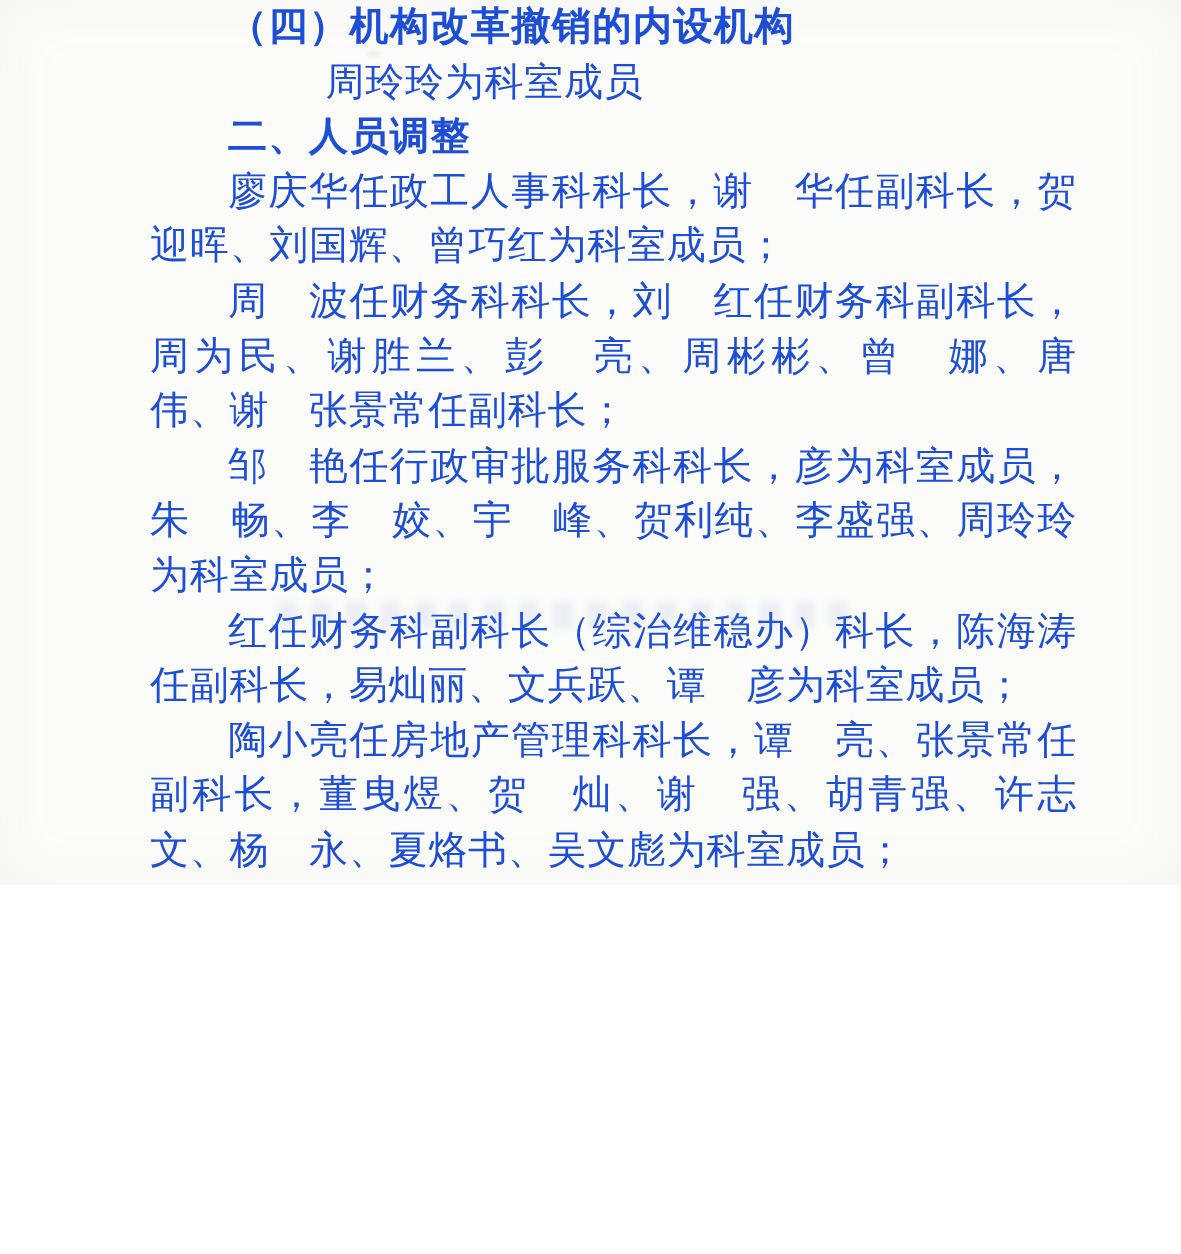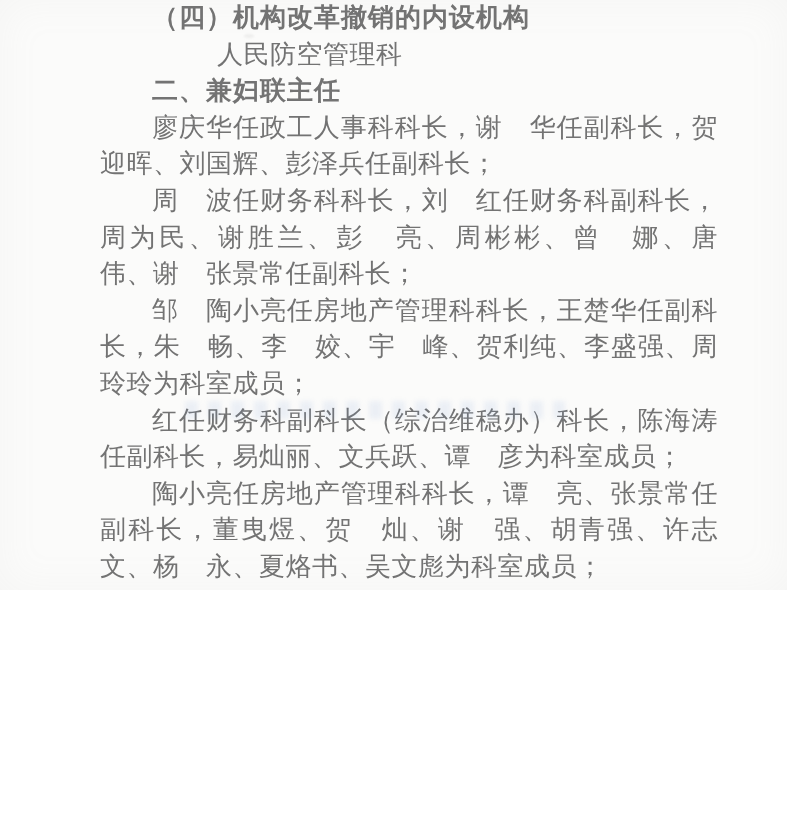--- a/index.html
+++ b/index.html
@@ -8,21 +8,21 @@
     background: #ffffff;
   }
   .page {
     position: relative;
     width: 787px;
     height: 590px;
     margin: 0;
     background: #fbfbfa;
     overflow: hidden;
     font-family: "Liberation Serif", "DejaVu Serif", serif;
-    color: #737373;
+    color: #1d4ed8;
     box-shadow: inset 0 0 40px rgba(180,180,180,0.08);
   }
   .content {
     position: absolute;
     left: 100px;
     top: 0px;
     width: 618px;
     font-size: 26px;
     line-height: 36.6px;
     letter-spacing: 0.5px;
@@ -74,30 +74,30 @@
 </style>
 </head>
 <body>
 
 <div class="page">
 
   <div class="content">
 
     <h1 class="section-heading">（四）机构改革撤销的内设机构</h1>
 
-    <p class="sub-item">人民防空管理科</p>
+    <p class="sub-item">周玲玲为科室成员</p>
 
-    <h2 class="section-heading">二、兼妇联主任</h2>
+    <h2 class="section-heading">二、人员调整</h2>
 
 
-    <p class="body-para">廖庆华任政工人事科科长，谢　华任副科长，贺迎晖、刘国辉、彭泽兵任副科长；</p>
+    <p class="body-para">廖庆华任政工人事科科长，谢　华任副科长，贺迎晖、刘国辉、曾巧红为科室成员；</p>
 
     <p class="body-para">周　波任财务科科长，刘　红任财务科副科长，周为民、谢胜兰、彭　亮、周彬彬、曾　娜、唐　伟、谢　张景常任副科长；</p>
 
-    <p class="body-para">邹　陶小亮任房地产管理科科长，王楚华任副科长，朱　畅、李　姣、宇　峰、贺利纯、李盛强、周玲玲为科室成员；</p>
+    <p class="body-para">邹　艳任行政审批服务科科长，彦为科室成员，朱　畅、李　姣、宇　峰、贺利纯、李盛强、周玲玲为科室成员；</p>
 
     <p class="body-para">红任财务科副科长（综治维稳办）科长，陈海涛任副科长，易灿丽、文兵跃、谭　彦为科室成员；</p>
 
 
     <p class="body-para">陶小亮任房地产管理科科长，谭　亮、张景常任副科长，董曳煜、贺　灿、谢　强、胡青强、许志文、杨　永、夏烙书、吴文彪为科室成员；</p>
 
   </div>
 
   <div class="bleed-artifact"></div>
   <div class="scan-smudge smudge-1"></div>

